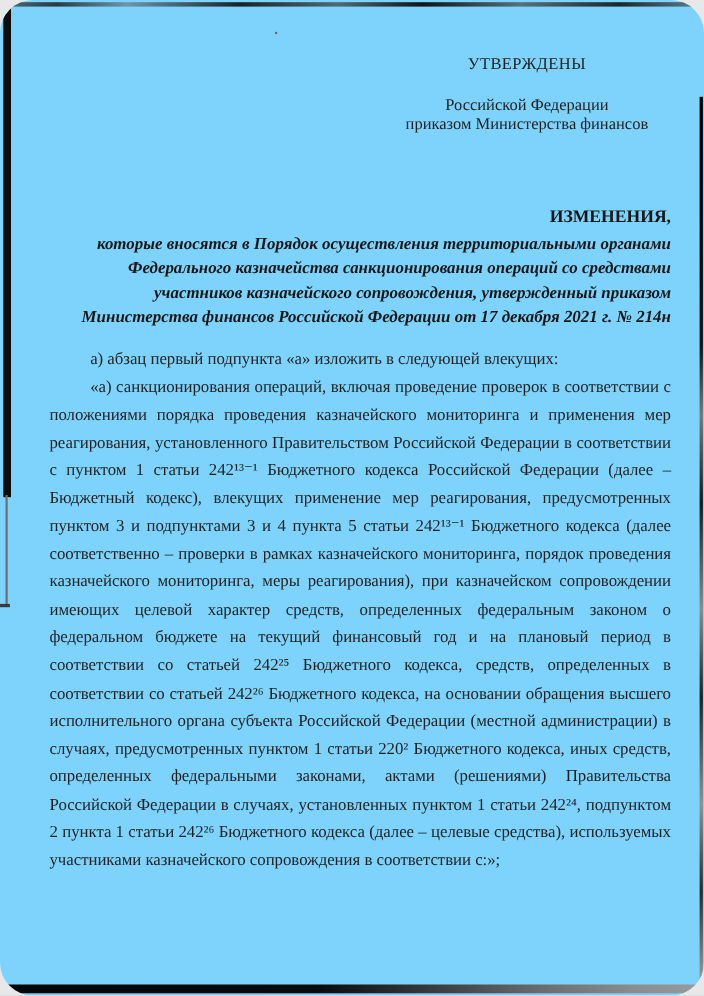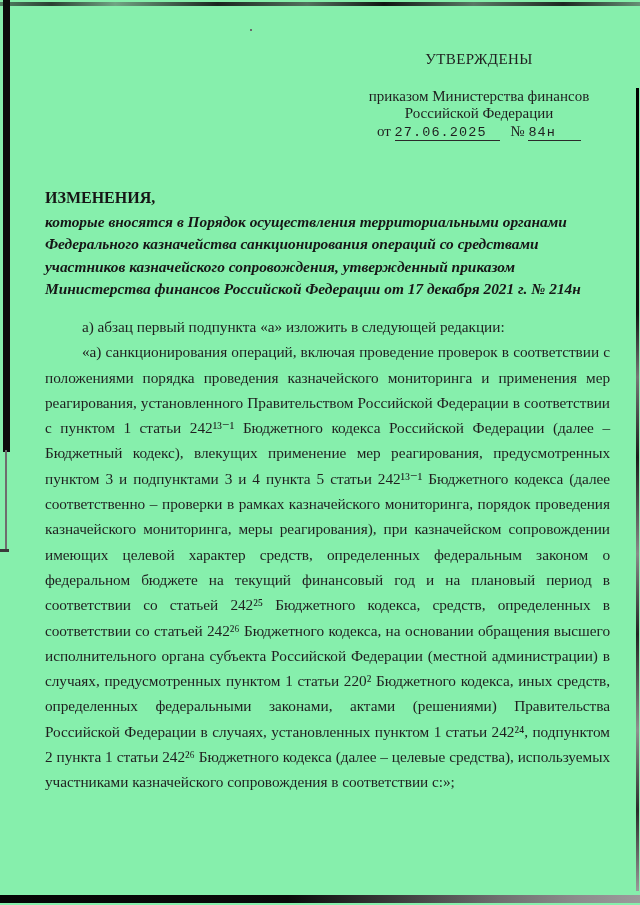--- a/index.html
+++ b/index.html
@@ -1,23 +1,24 @@
 <!DOCTYPE html>
 <html lang="ru"><head>
 <meta charset="utf-8">
 <style>
   html,body{margin:0;padding:0;background:#e8e8e8;}
   .page{
     position:relative;
     width:640px;height:905px;
     margin:0 auto;
-    background:#86efac;
+    background:#7dd3fc;
     overflow:hidden;
     font-family:"Liberation Serif","DejaVu Serif",serif;
     color:#1f1f1f;
+    border-radius:30px;
   }
   
   .art-top{
     position:absolute;top:2px;left:0;width:640px;height:4px;
     background:linear-gradient(90deg,
       rgba(40,40,40,.55) 0%, rgba(20,20,20,.8) 8%, rgba(90,90,90,.5) 18%,
       rgba(15,15,15,.9) 34%, rgba(60,60,60,.7) 48%, rgba(10,10,10,.95) 60%,
       rgba(70,70,70,.7) 74%, rgba(18,18,18,.9) 88%, rgba(80,80,80,.6) 100%);
   }
   .art-left-bar{position:absolute;left:3px;top:0;width:7px;height:452px;background:#0d0d0d;}
@@ -47,21 +48,21 @@
     font-size:13.5px;letter-spacing:1.1px;
     border-bottom:1.3px solid #2a2a2a;
     display:inline-block;line-height:15px;
   }
   .filled.date{padding-right:13px;}
   .filled.num{padding-right:25px;}
   .ref-gap{display:inline-block;width:7px;}
   
   .title-block{
     position:absolute;top:188px;left:45px;width:565px;
-    text-align:left;font-weight:bold;color:#161616;
+    text-align:right;font-weight:bold;color:#161616;
   }
   .title-heading{font-size:16px;line-height:20px;margin:0 0 3px 0;}
   .title-subtitle{font-size:15.4px;line-height:22.3px;margin:0;font-style:italic;}
   
   .body-text{
     position:absolute;top:314px;left:45px;width:565px;
     font-size:15.3px;line-height:25.3px;
     text-align:justify;letter-spacing:-.04px;
   }
   .body-text p{margin:0;text-indent:37px;}
@@ -74,33 +75,27 @@
   <div class="art-top"></div>
   <div class="art-left-bar"></div>
   <div class="art-left-thin"></div>
   <div class="art-left-dash"></div>
   <div class="art-right"></div>
   <div class="art-bottom"></div>
   <div class="art-speck"></div>
 
   <div class="approval">
     <div class="status">УТВЕРЖДЕНЫ</div>
+    <div>Российской Федерации</div>
     <div>приказом Министерства финансов</div>
-    <div>Российской Федерации</div>
-    <div class="ref-line">
-      <span>от</span>
-      <span class="filled date">27.06.2025</span><span class="ref-gap"></span>
-      <span>№</span>
-      <span class="filled num">84н</span>
-    </div>
   </div>
 
   <div class="title-block">
     <p class="title-heading">ИЗМЕНЕНИЯ,</p>
     <p class="title-subtitle">которые вносятся в Порядок осуществления территориальными органами Федерального казначейства санкционирования операций со средствами участников казначейского сопровождения, утвержденный приказом Министерства финансов Российской Федерации от 17 декабря 2021 г. № 214н</p>
   </div>
 
   <div class="body-text">
-    <p>а) абзац первый подпункта «а» изложить в следующей редакции:</p>
+    <p>а) абзац первый подпункта «а» изложить в следующей влекущих:</p>
     <p>«а) санкционирования операций, включая проведение проверок в соответствии с положениями порядка проведения казначейского мониторинга и применения мер реагирования, установленного Правительством Российской Федерации в соответствии с пунктом 1 статьи 242¹³⁻¹ Бюджетного кодекса Российской Федерации (далее – Бюджетный кодекс), влекущих применение мер реагирования, предусмотренных пунктом 3 и подпунктами 3 и 4 пункта 5 статьи 242¹³⁻¹ Бюджетного кодекса (далее соответственно – проверки в рамках казначейского мониторинга, порядок проведения казначейского мониторинга, меры реагирования), при казначейском сопровождении имеющих целевой характер средств, определенных федеральным законом о федеральном бюджете на текущий финансовый год и на плановый период в соответствии со статьей 242²⁵ Бюджетного кодекса, средств, определенных в соответствии со статьей 242²⁶ Бюджетного кодекса, на основании обращения высшего исполнительного органа субъекта Российской Федерации (местной администрации) в случаях, предусмотренных пунктом 1 статьи 220² Бюджетного кодекса, иных средств, определенных федеральными законами, актами (решениями) Правительства Российской Федерации в случаях, установленных пунктом 1 статьи 242²⁴, подпунктом 2 пункта 1 статьи 242²⁶ Бюджетного кодекса (далее – целевые средства), используемых участниками казначейского сопровождения в соответствии с:»;</p>
   </div>
 
 </div>
 
 </body></html>

